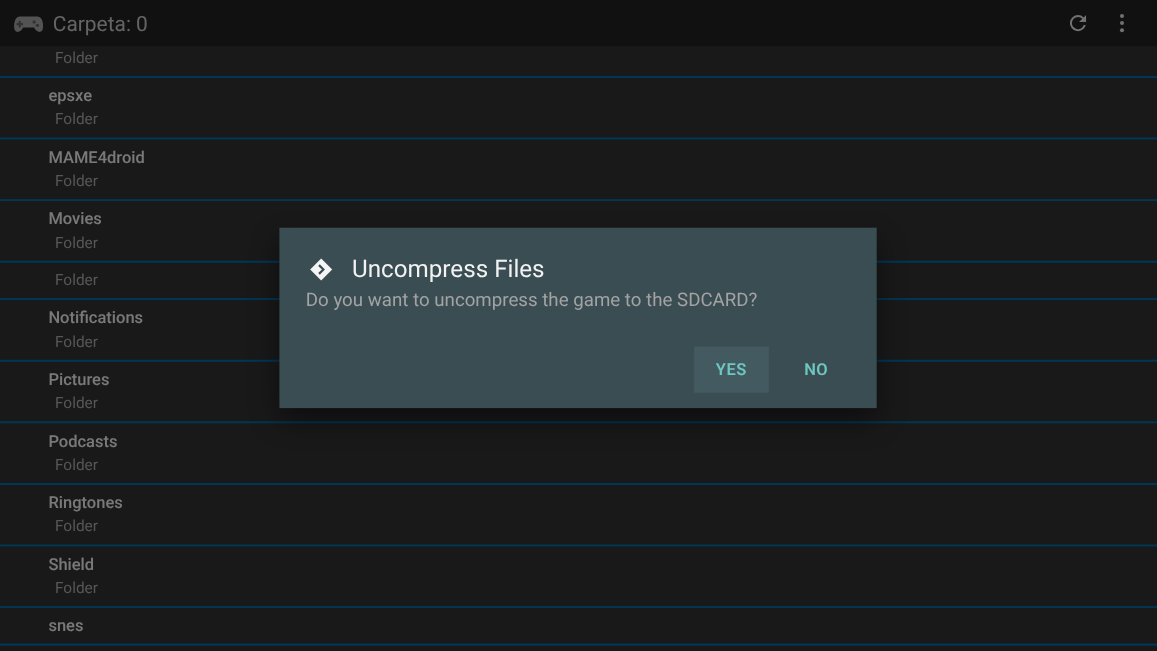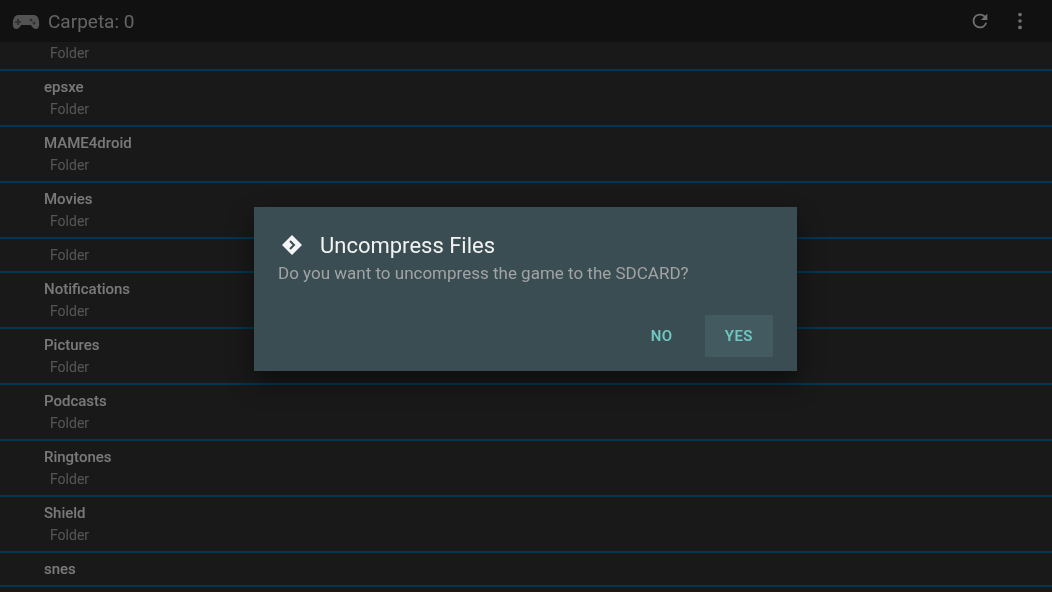--- a/index.html
+++ b/index.html
@@ -211,17 +211,17 @@
       <span class="dialog-icon">
         <svg width="24" height="24" viewBox="0 0 24 24">
           <path d="M12 2 L22 12 L12 22 L2 12 Z" fill="#f5f5f5"></path>
           <path d="M10 8 L14 12 L10 16" fill="none" stroke="#3a4d53" stroke-width="2"></path>
         </svg>
       </span>
       <div class="dialog-title">Uncompress Files</div>
     </div>
     <div class="dialog-message">Do you want to uncompress the game to the SDCARD?</div>
     <div class="dialog-actions">
+      <button class="dialog-btn primary">YES</button>
       <button class="dialog-btn">NO</button>
-      <button class="dialog-btn primary">YES</button>
     </div>
   </div>
 </div>
 
 </body></html>

